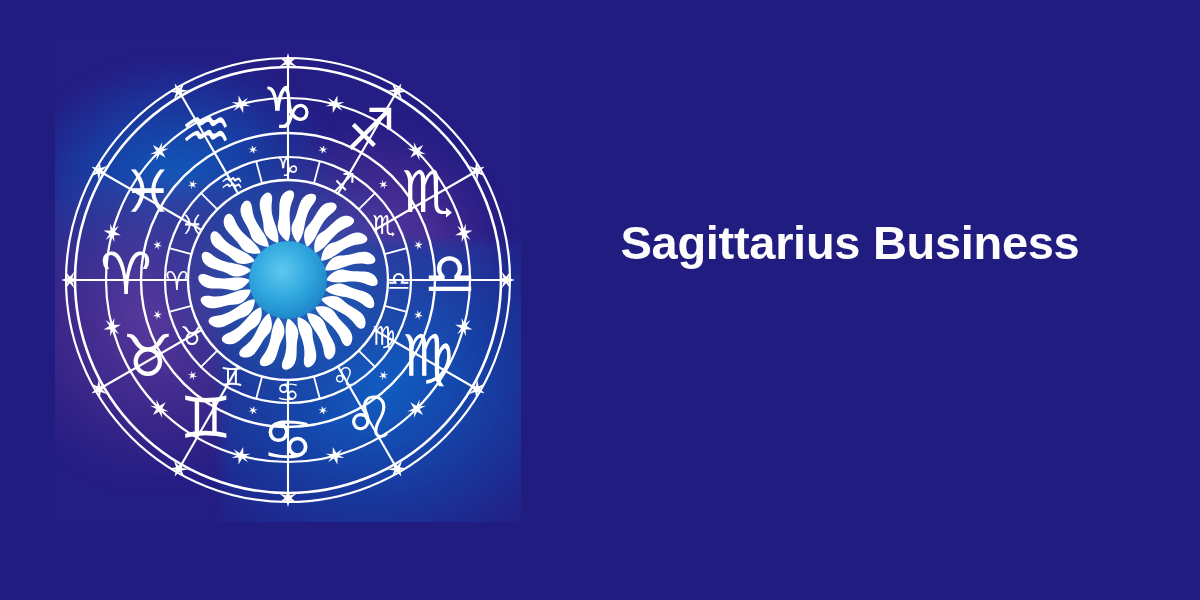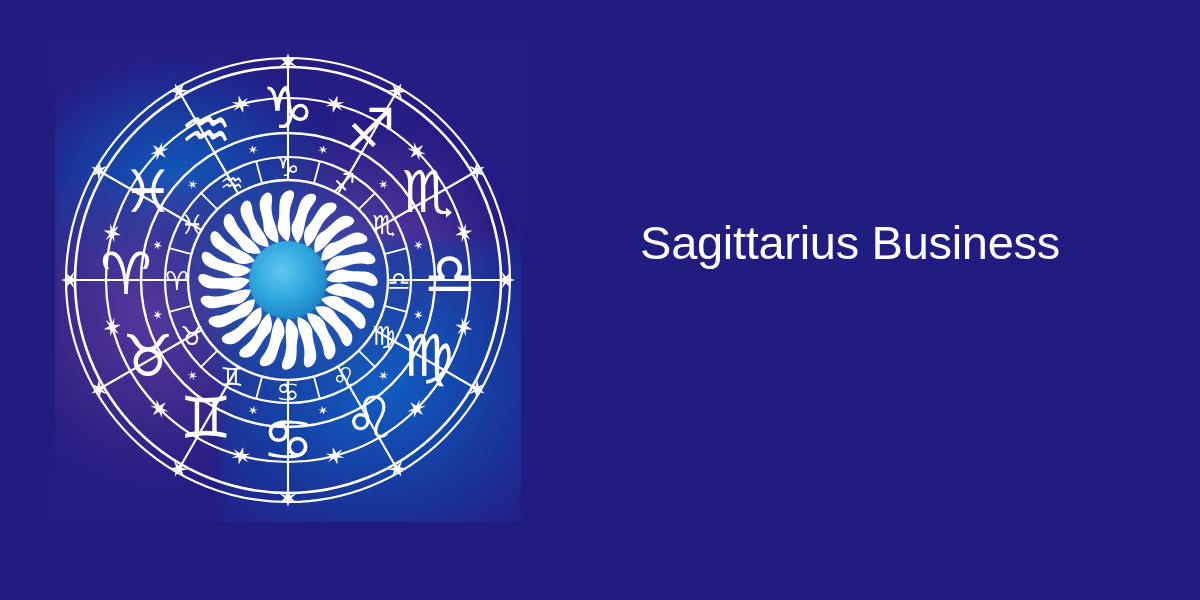--- a/index.html
+++ b/index.html
@@ -46,21 +46,21 @@
   #headline {
     position:absolute; left:540px; top:148px;
     width:620px; height:190px;
     display:flex; flex-direction:column;
     align-items:center; justify-content:center;
     text-align:center;
   }
   #headline .line {
     color:#fdfdfd;
     font-size:47px;
-    font-weight:normal;
+    font-weight:bold;
     letter-spacing:-0.3px;
     line-height:1.6;
     white-space:nowrap;
   }
 </style>
 </head>
 <body>
 
 <div id="banner">
 

